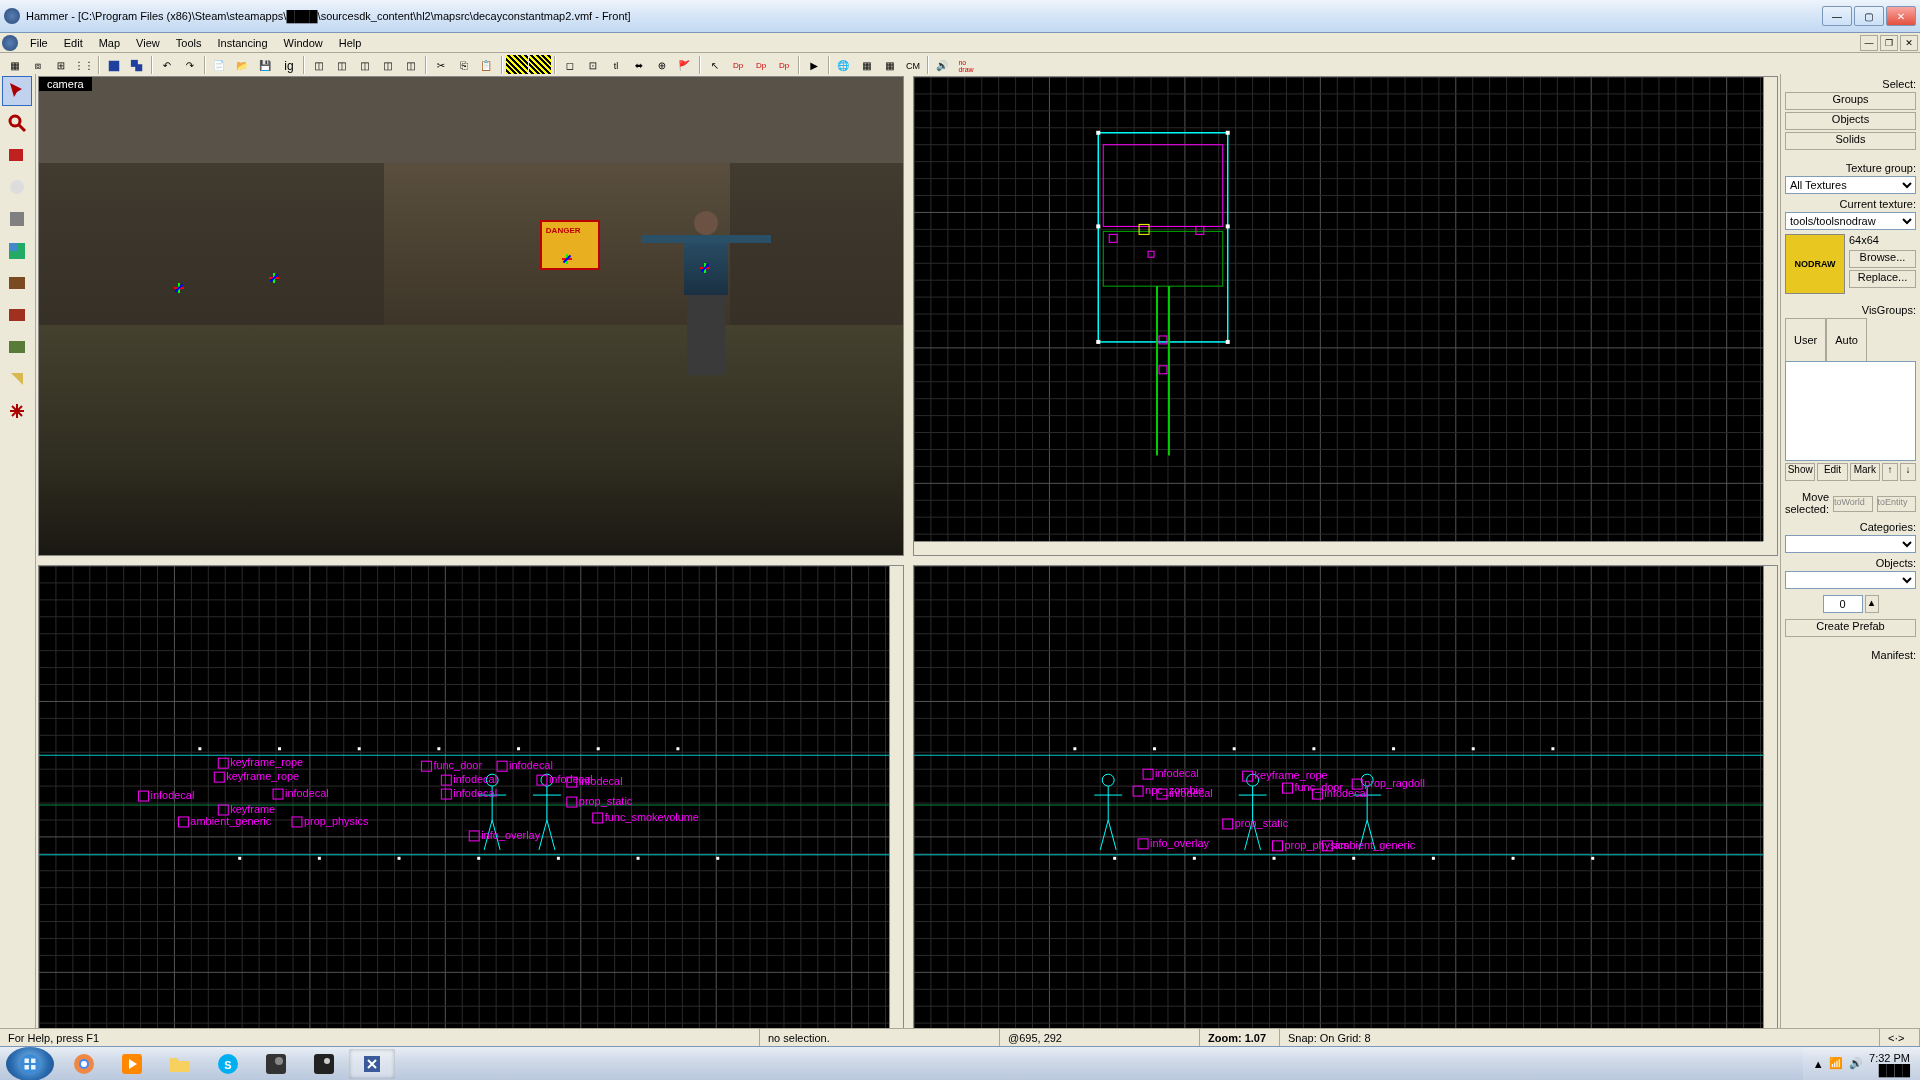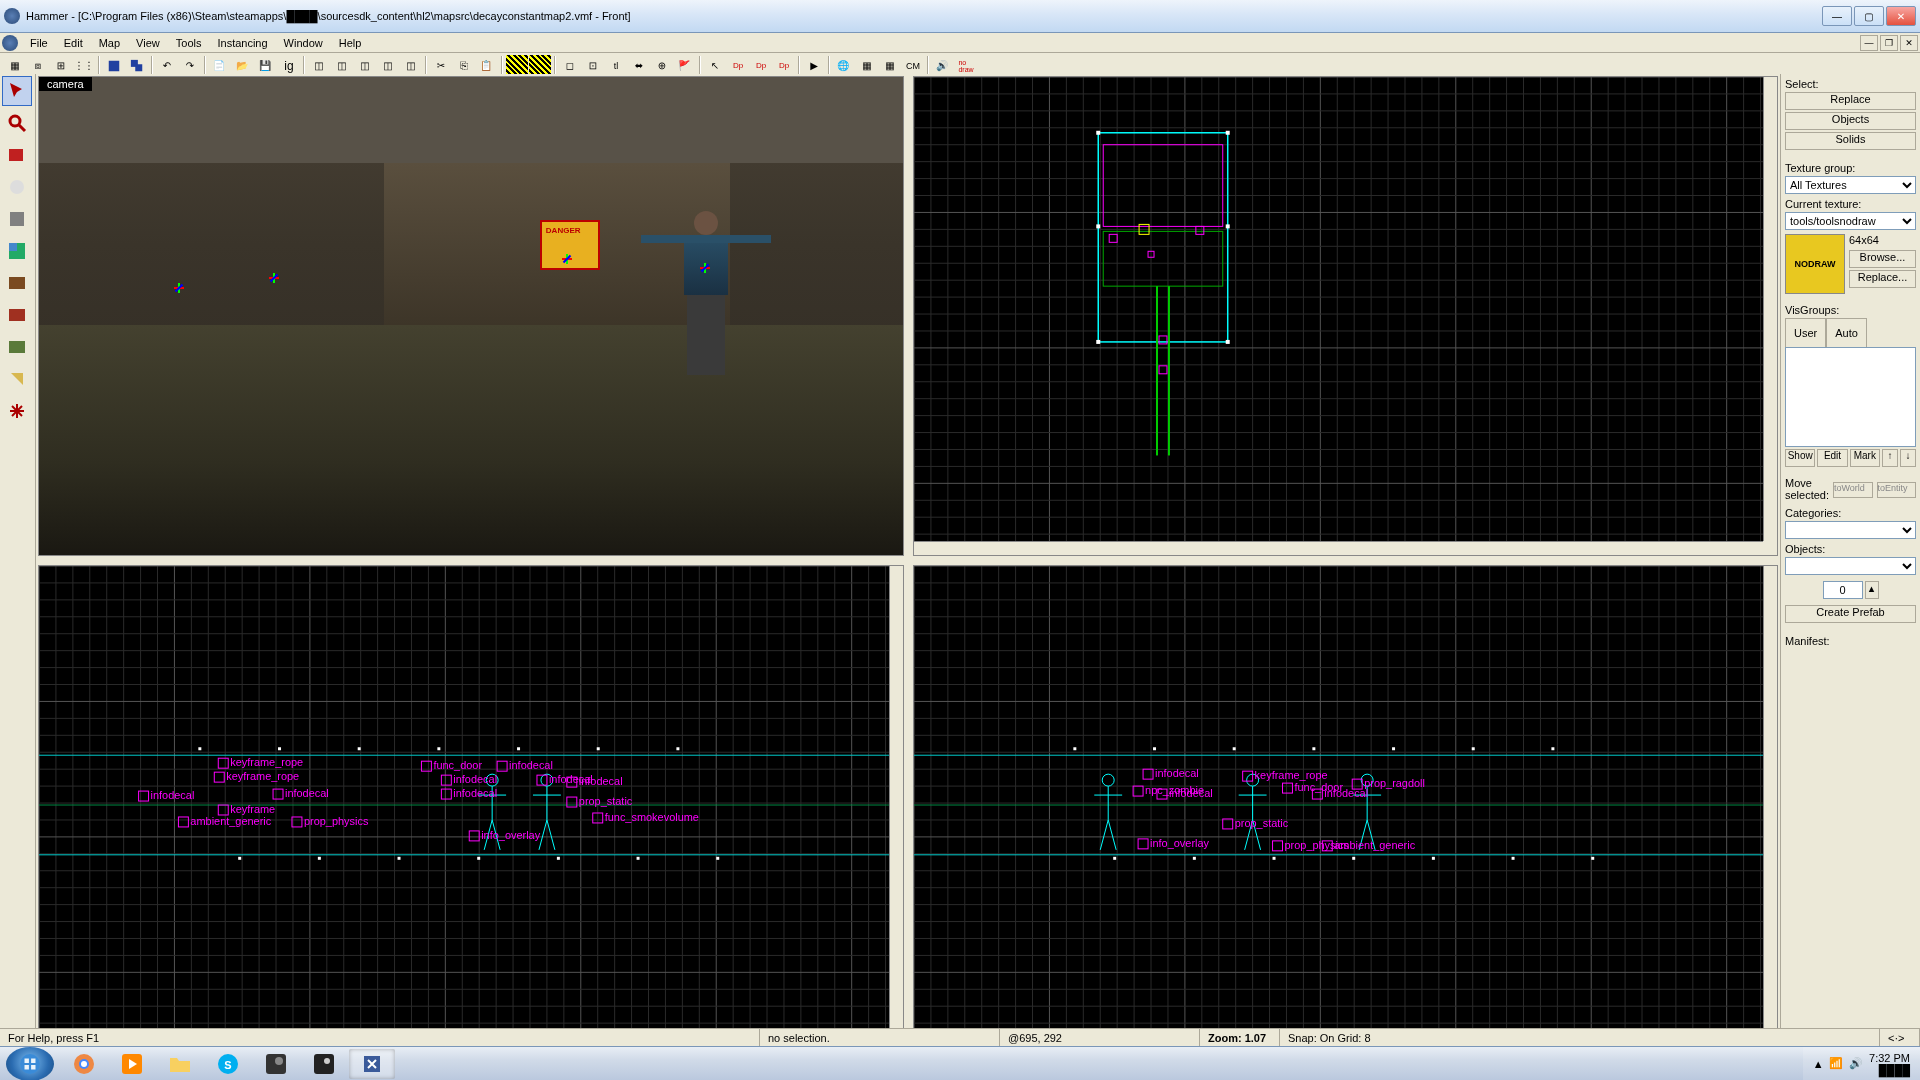--- a/index.html
+++ b/index.html
@@ -54,28 +54,28 @@
 .vp3d-char .legs { width:38px; height:80px; background:#3a3a3a; margin:0 auto; }
 .vp-gizmo { position:absolute; width:20px; height:20px; }
 .vp-gizmo .ax { position:absolute; width:2px; height:10px; top:5px; left:9px; }
 .gx { background:#f00; transform:rotate(90deg); }
 .gy { background:#0f0; }
 .gz { background:#00f; transform:rotate(45deg); }
 
 
 .right-panel { width:140px; background:#ece9d8; border-left:1px solid #aca899; padding:4px; display:flex; flex-direction:column; gap:4px; overflow:hidden; }
 .right-panel .section { margin-bottom:6px; }
-.right-panel label { display:block; margin-bottom:2px; }
+.right-panel label { display:block; margin-bottom:2px;text-align:right; }
 .right-panel .btn { width:100%; height:18px; background:#ece9d8; border:1px solid #aca899; text-align:center; cursor:pointer; margin-bottom:2px; }
 .right-panel select, .right-panel input[type=text] { width:100%; height:18px; border:1px solid #7f9db9; background:#fff; font-size:11px; }
 .right-panel .texture-box { display:flex; gap:4px; }
 .right-panel .texture-preview { width:60px; height:60px; background:#e8c820; border:1px solid #888; display:flex; align-items:center; justify-content:center; font-size:9px; font-weight:bold; }
 .right-panel .vis-box { width:100%; height:100px; border:1px solid #7f9db9; background:#fff; }
 .right-panel .tabbar { display:flex; }
-.right-panel .tab { padding:8px 8px; border:1px solid #aca899; border-bottom:none; background:#ece9d8; cursor:pointer; }
+.right-panel .tab { padding:15px 8px; border:1px solid #aca899; border-bottom:none; background:#ece9d8; cursor:pointer; }
 .right-panel .btn-row { display:flex; gap:2px; }
 .right-panel .btn-row .sbtn { flex:1; height:18px; border:1px solid #aca899; text-align:center; cursor:pointer; font-size:10px; }
 .right-panel .spin { display:flex; justify-content:center; gap:2px; }
 .right-panel .spin input { width:40px; text-align:center; }
 .right-panel .spin .sp { width:14px; height:18px; border:1px solid #aca899; text-align:center; cursor:pointer; }
 .statusbar2 { position:absolute; bottom:34px; left:0; right:0; height:18px; background:#ece9d8; border-top:1px solid #aca899; display:flex; align-items:flex-start; }
 .statusbar2 .cell { padding:0 8px; border-right:1px solid #aca899; height:100%; display:flex; align-items:center; }
 .statusbar2 .cell.help { flex:0 0 760px; }
 .statusbar2 .cell.sel { flex:0 0 240px; }
 .statusbar2 .cell.coord { flex:0 0 200px; }
@@ -699,21 +699,21 @@
         </svg>
       <div class="scroll-v"></div>
       <div class="scroll-h"></div>
       <div class="scroll-c"></div>
     </div>
   </div>
 
   <div class="right-panel">
     <div class="section">
       <label>Select:</label>
-      <div class="btn">Replace</div>
+      <div class="btn">Groups</div>
       <div class="btn">Objects</div>
       <div class="btn">Solids</div>
     </div>
     <div class="section">
       <label>Texture group:</label>
       <select><option>All Textures</option></select>
       <label style="margin-top:4px">Current texture:</label>
       <select><option>tools/toolsnodraw</option></select>
       <div class="texture-box" style="margin-top:4px">
         <div class="texture-preview">NODRAW</div>

